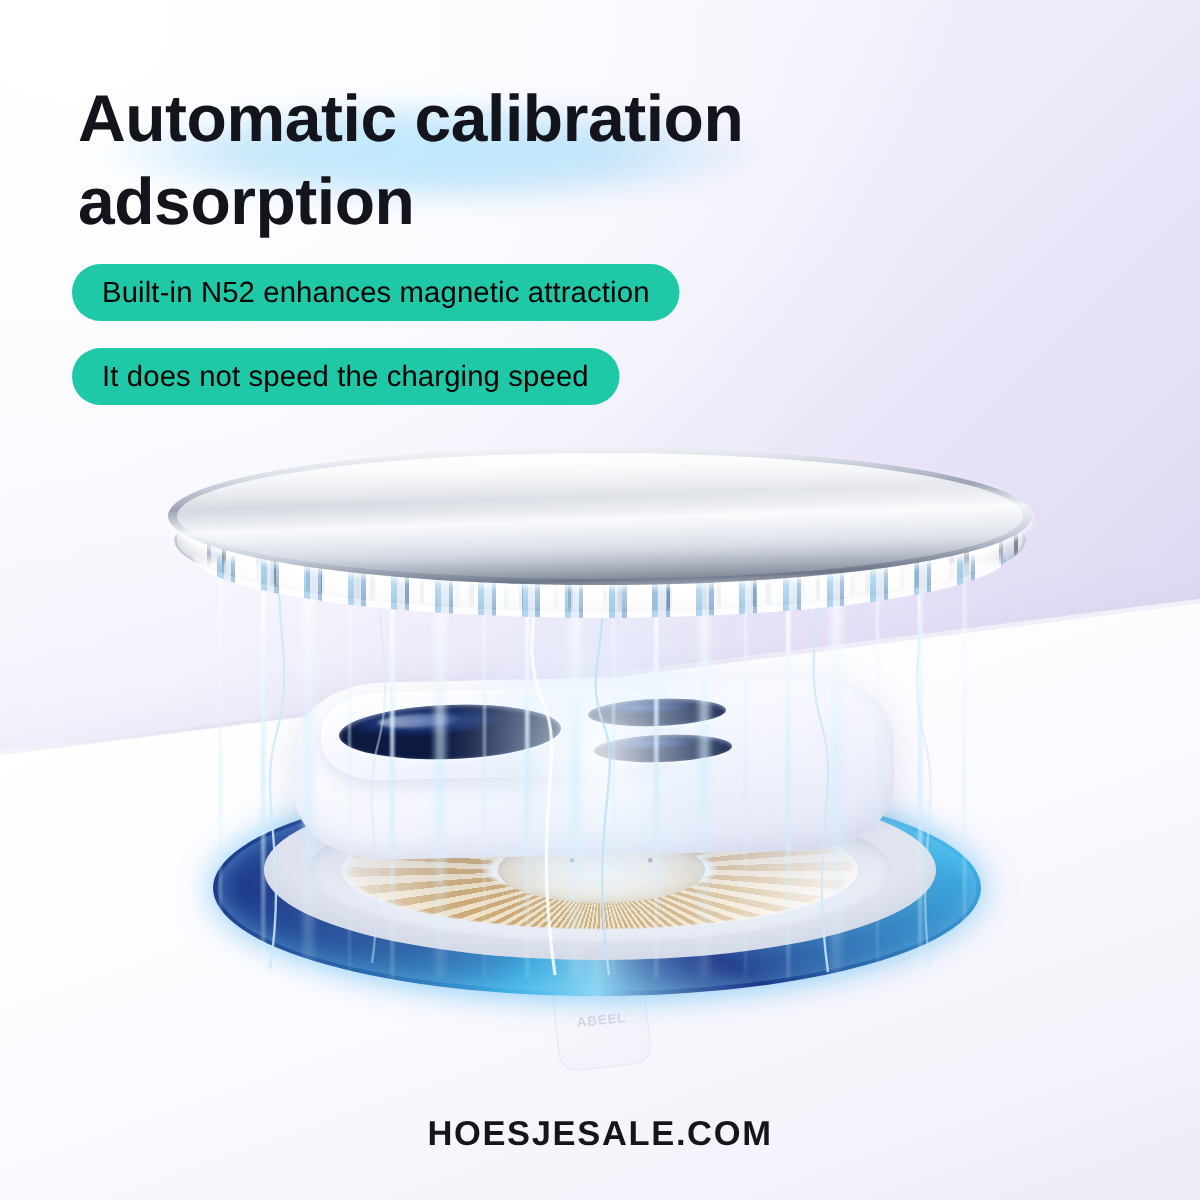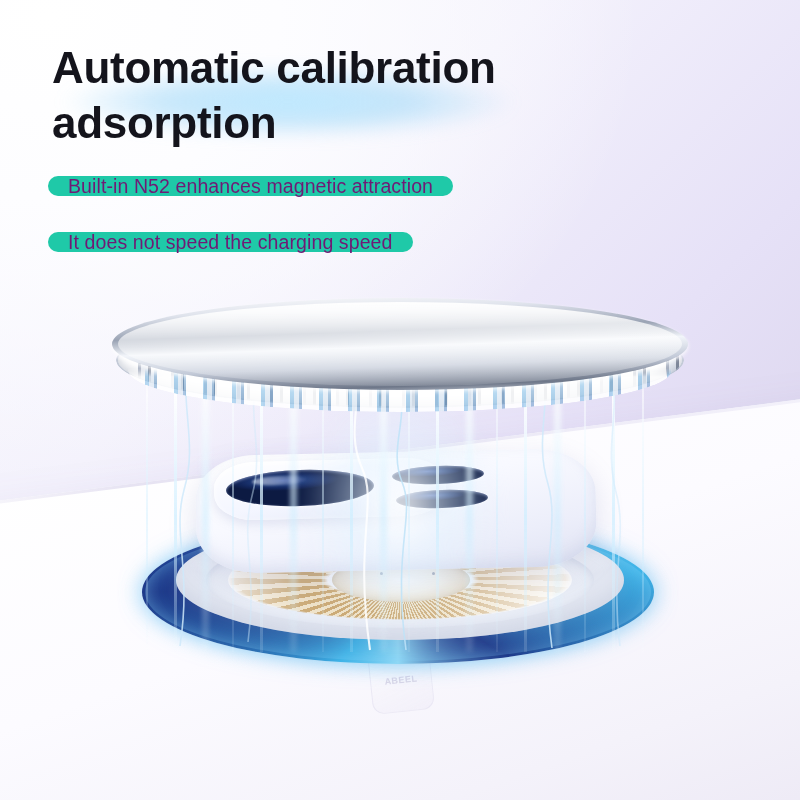--- a/index.html
+++ b/index.html
@@ -20,40 +20,40 @@
       radial-gradient(120% 95% at 6% 2%, #ffffff 0%, #fdfdff 24%, rgba(253,253,255,0) 62%),
       linear-gradient(135deg, #fbfbff 0%, #f3f1fc 34%, #e6e1f7 62%, #d3cce6 100%);
   }
 
   
   .copy { position: absolute; left: 0; top: 0; width: 800px; z-index: 40; }
 
   .headline {
     position: absolute;
     left: 52px;
-    top: 40px;
+    top: 52px;
     width: 640px;
     font-size: 44px;
     line-height: 1.26;
     font-weight: 700;
     letter-spacing: -0.3px;
     color: #14141c;
     white-space: pre-line;
   }
 
   .pill {
     position: absolute;
     left: 48px;
-    height: 20px;
+    height: 38px;
     display: inline-flex;
     align-items: center;
     padding: 0 20px;
     border-radius: 19px;
     background: #1fc9a8;
-    color: #701a75;
+    color: #000000;
     font-size: 19.5px;
     font-weight: 400;
     letter-spacing: 0.1px;
     white-space: nowrap;
   }
   .pill-1 { top: 176px; }
   .pill-2 { top: 232px; }
 
   
   .desk {
@@ -420,14 +420,15 @@
     <div class="ring-top-hi"></div>
   </div>
 
   <div class="copy">
     <div class="headline">Automatic calibration
 adsorption</div>
     <div class="pill pill-1">Built-in N52 enhances magnetic attraction</div>
     <div class="pill pill-2">It does not speed the charging speed</div>
   </div>
 
+  <div class="watermark">HOESJESALE.COM</div>
 
 </div>
 
 </body></html>

